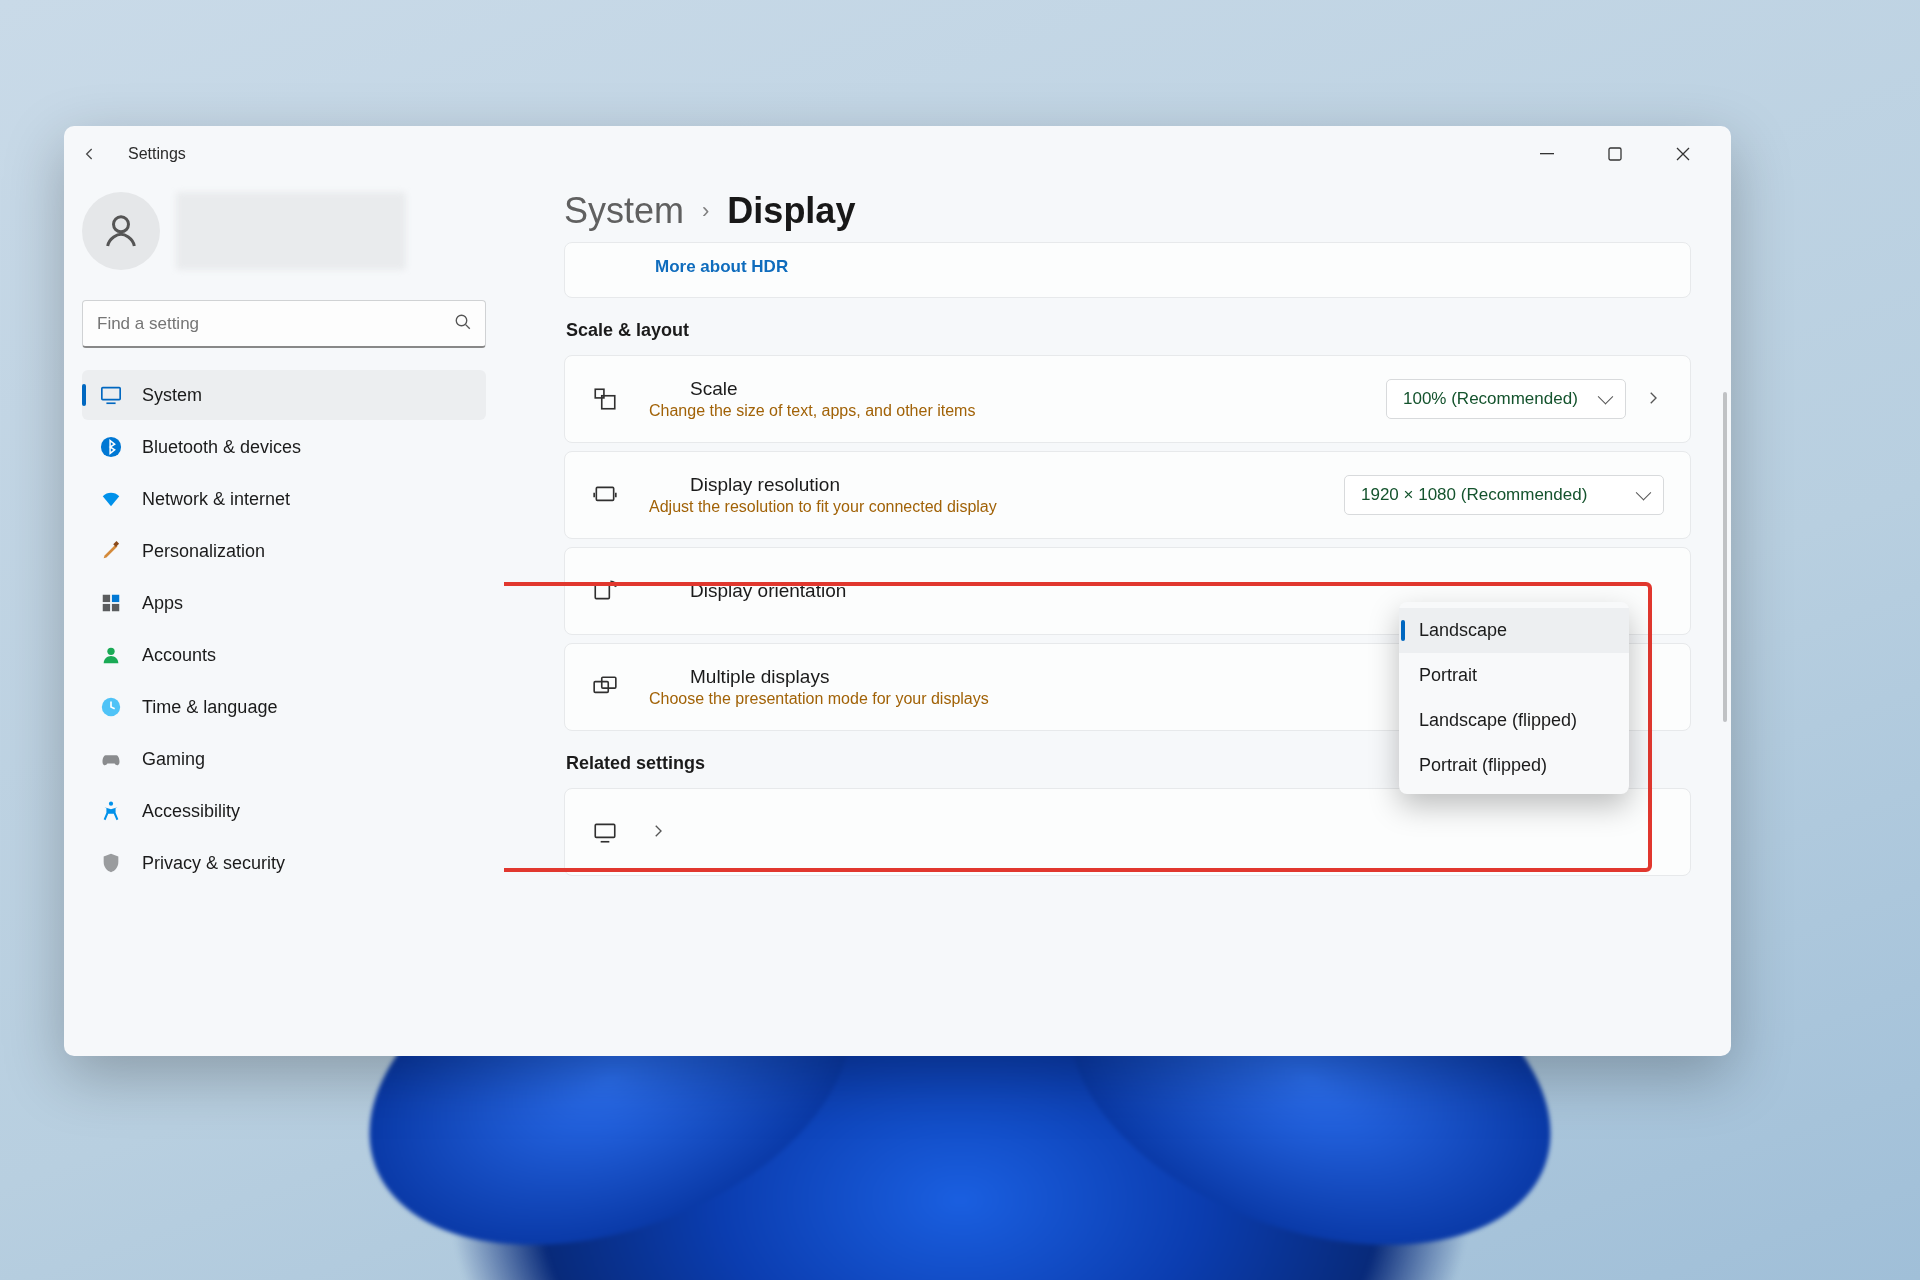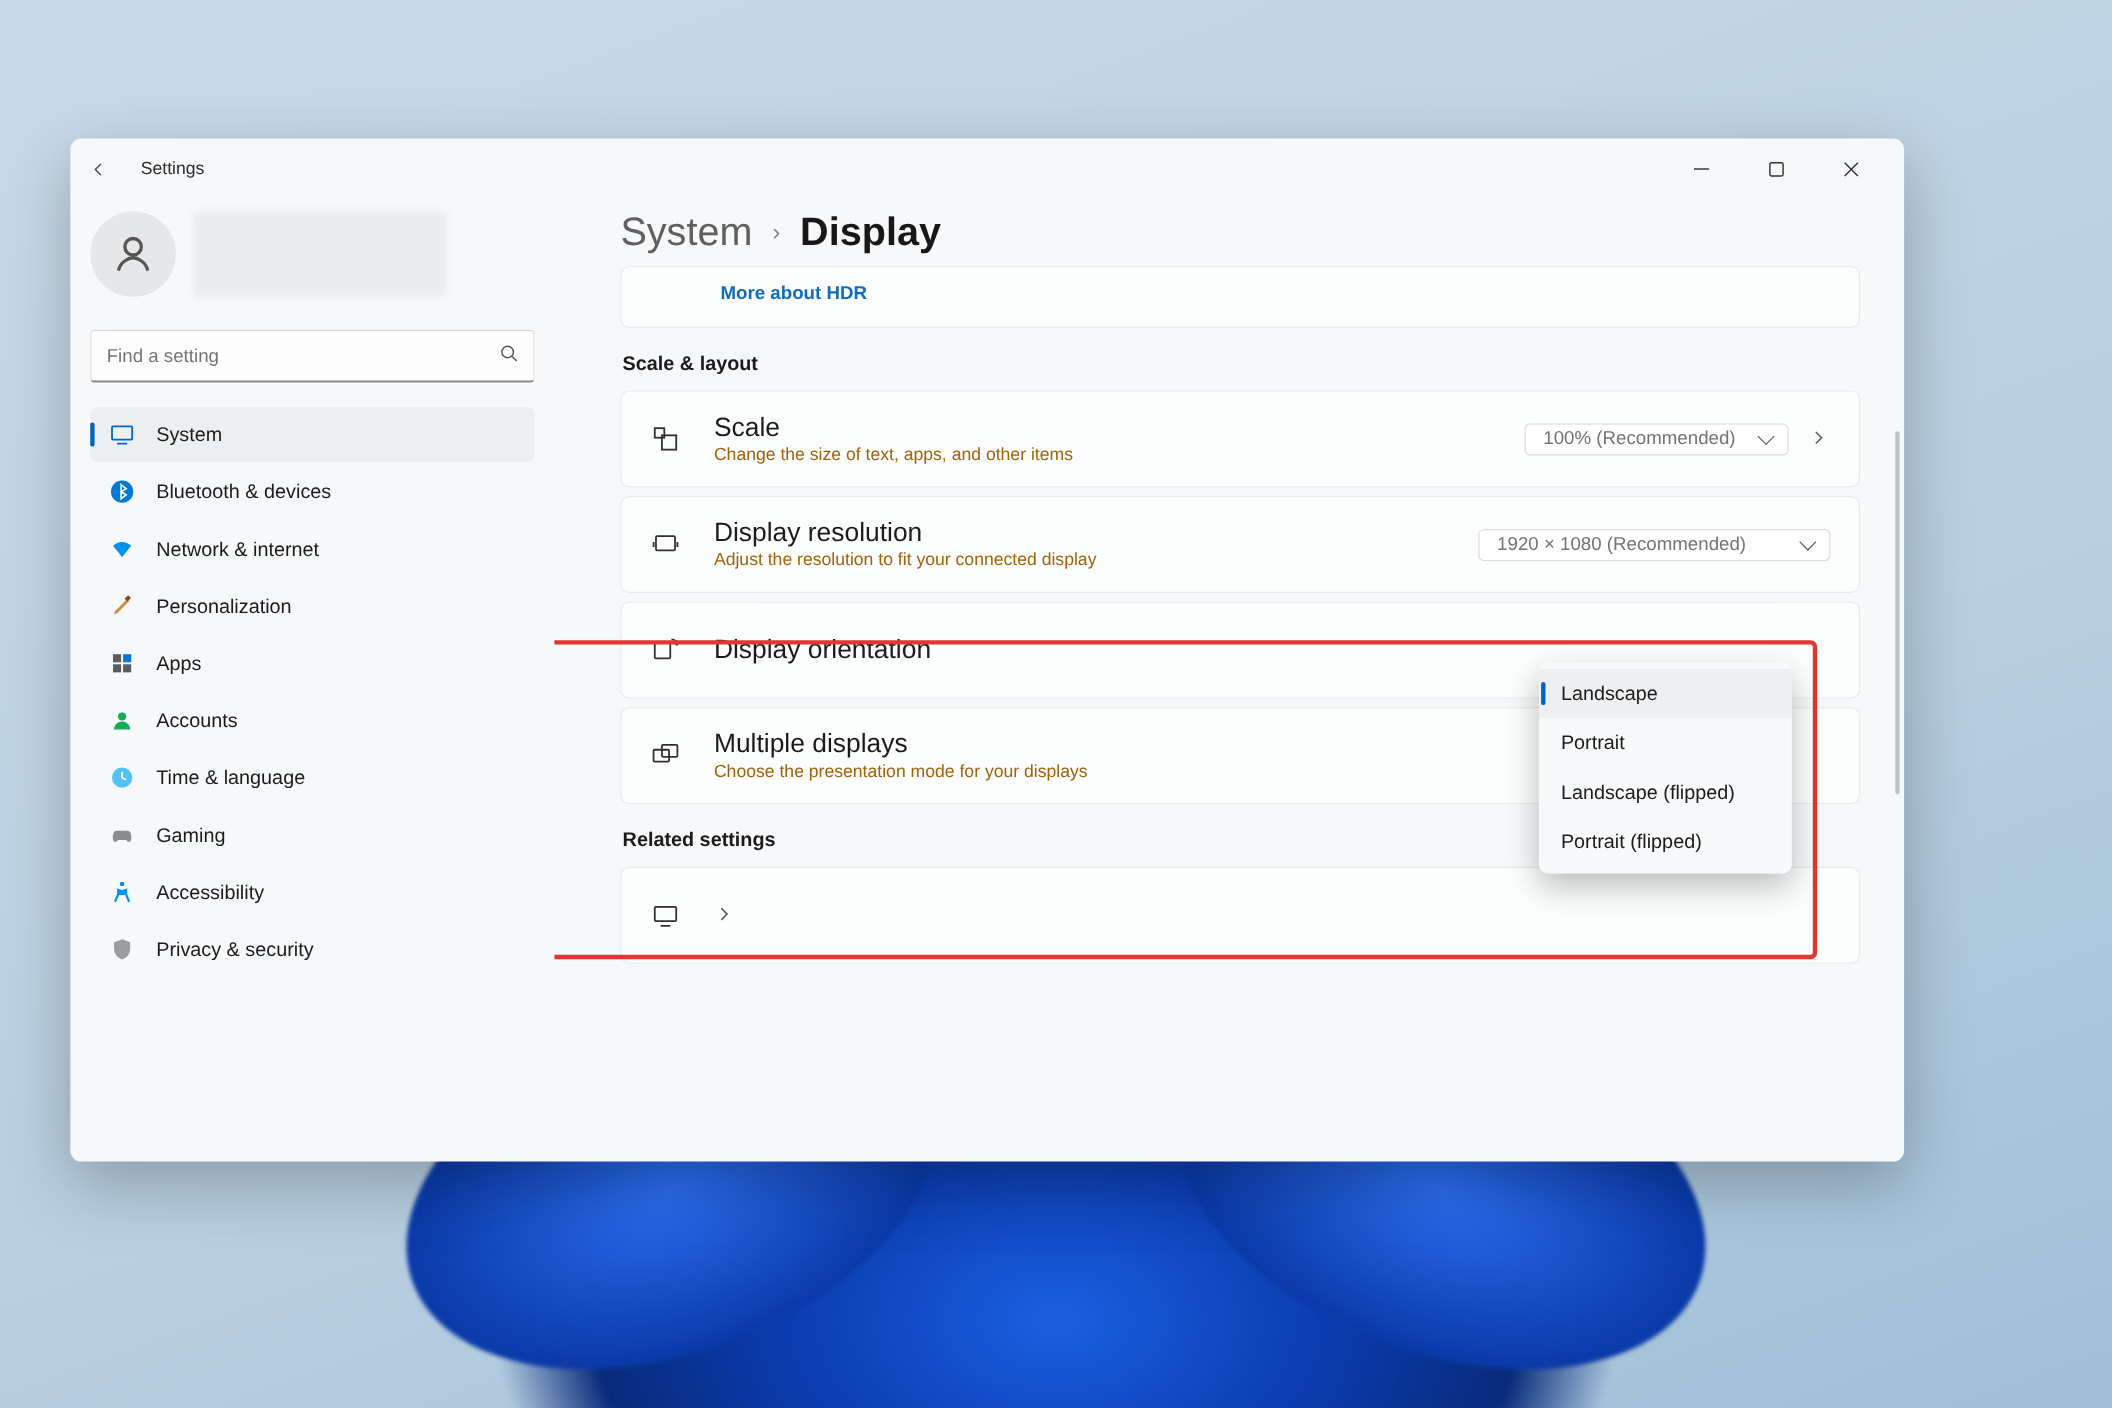--- a/index.html
+++ b/index.html
@@ -36,24 +36,24 @@
 
   .main { flex: 1; padding: 8px 40px 0 60px; overflow: hidden; position: relative; }
   .crumbs { font-size: 36px; color: #606060; display: flex; align-items: center; gap: 18px; margin-bottom: 12px; }
   .crumbs .current { color: #181818; font-weight: 600; }
   .crumbs .chev { font-size: 22px; color: #808080; }
 
   .card { background: #fcfdfd; border: 1px solid #e7e9eb; border-radius: 8px; margin-bottom: 8px; }
   .row { display: flex; align-items: center; padding: 16px 26px; min-height: 86px; }
   .row-ic { width: 28px; height: 28px; color: #303030; margin-right: 30px; flex-shrink: 0; display:flex; align-items:center; justify-content:center; }
   .row-txt { flex: 1; }
-  .row-title { font-size: 24px; color: #1b1b1b; }
+  .row-title { font-size: 19px; color: #1b1b1b; margin-left: 41px; }
   .row-sub { font-size: 16px; color: #a16207; margin-top: 2px; }
   .row-ctrl { display: flex; align-items: center; gap: 18px; }
-  .select { height: 29px; border: 1px solid #d8dadc; border-radius: 5px; background: #fff; padding: 0 40px 0 16px; font-size: 17px; color: #737373; display: flex; align-items: center; position: relative; min-width: 240px; cursor: pointer; }
+  .select { height: 40px; border: 1px solid #d8dadc; border-radius: 5px; background: #fff; padding: 0 40px 0 16px; font-size: 17px; color: #14532d; display: flex; align-items: center; position: relative; min-width: 240px; cursor: pointer; }
   .select::after { content: ""; position: absolute; right: 14px; top: 50%; width: 10px; height: 10px; border-right: 1.5px solid #555; border-bottom: 1.5px solid #555; transform: translateY(-70%) rotate(45deg); }
   .expand { width: 20px; height: 20px; color: #555; cursor: pointer; }
 
   .hdr-link { color: #0f6cbd; font-size: 17px; font-weight: 600; padding: 14px 0 20px 90px; }
   .section-h { font-size: 18px; font-weight: 600; color: #1b1b1b; margin: 22px 0 14px 2px; }
 
   .highlight { position: absolute; border: 4px solid #e1372e; border-radius: 6px; pointer-events: none; }
   .dropdown { position: absolute; background: #f8f9fa; border-radius: 8px; box-shadow: 0 12px 30px rgba(0,0,0,.25); padding: 6px 0; width: 230px; z-index: 50; }
   .dd-item { padding: 12px 20px; font-size: 18px; color: #1b1b1b; cursor: pointer; position: relative; }
   .dd-item.sel { background: #edeff1; }

